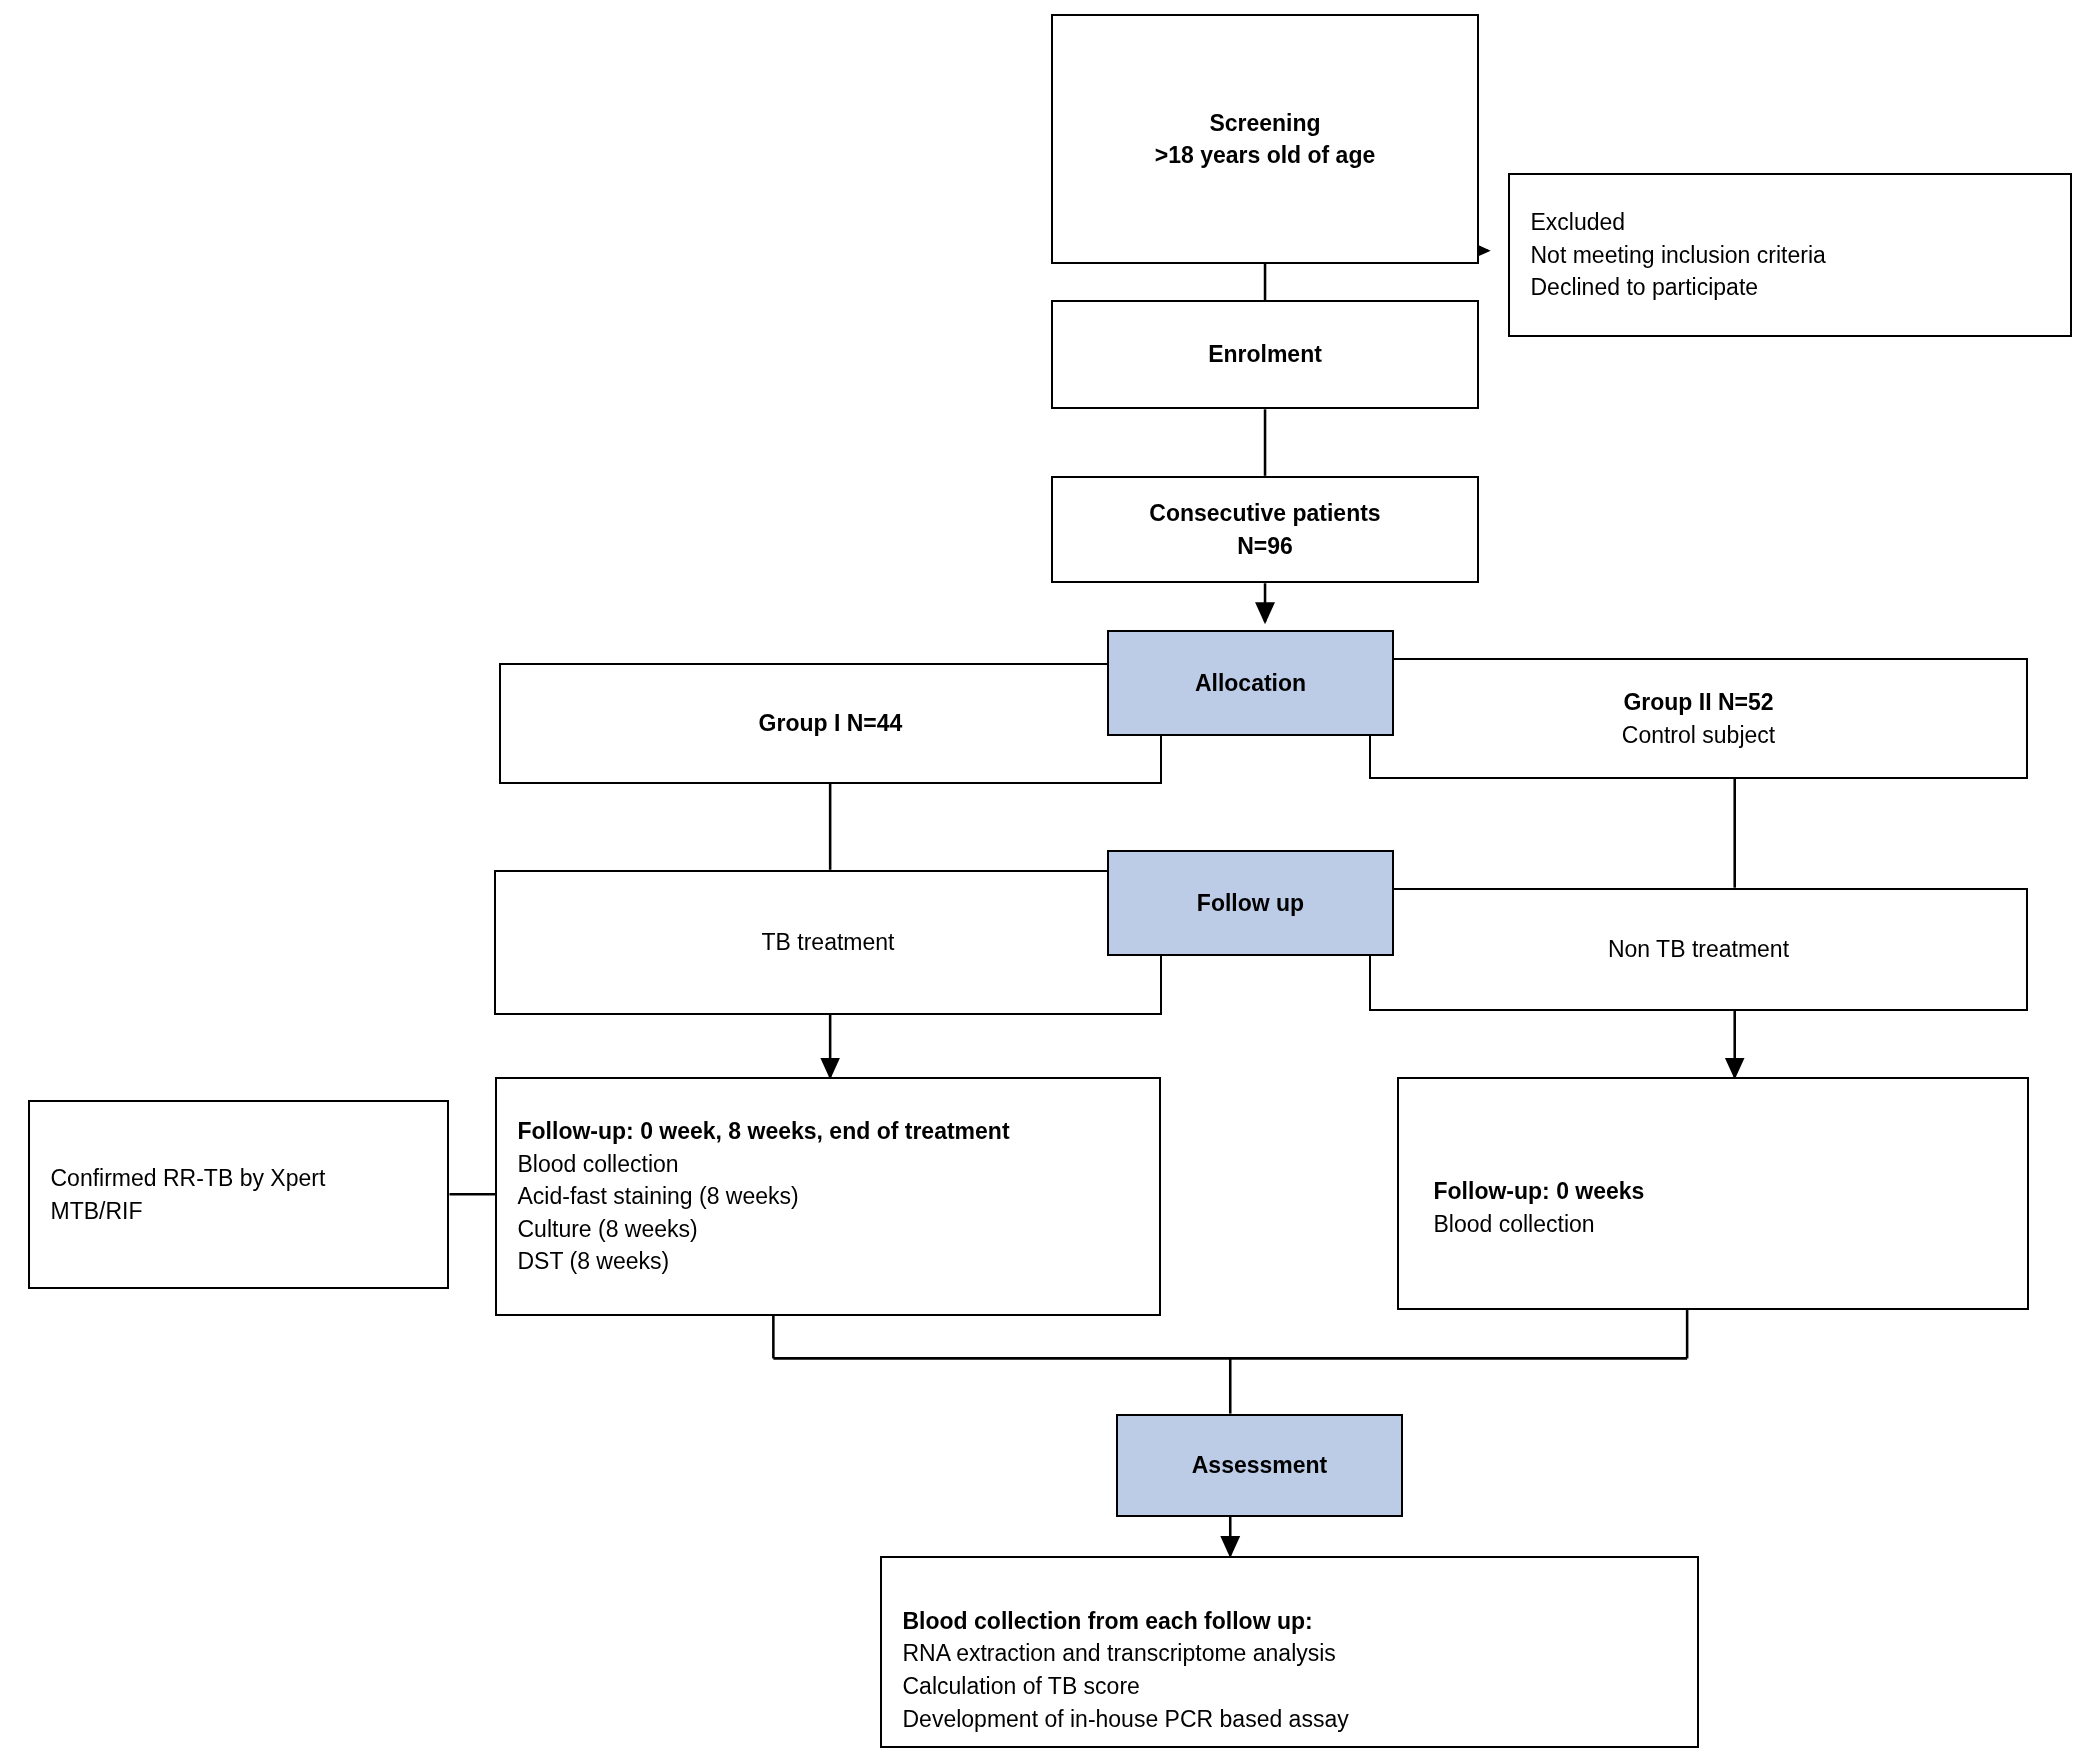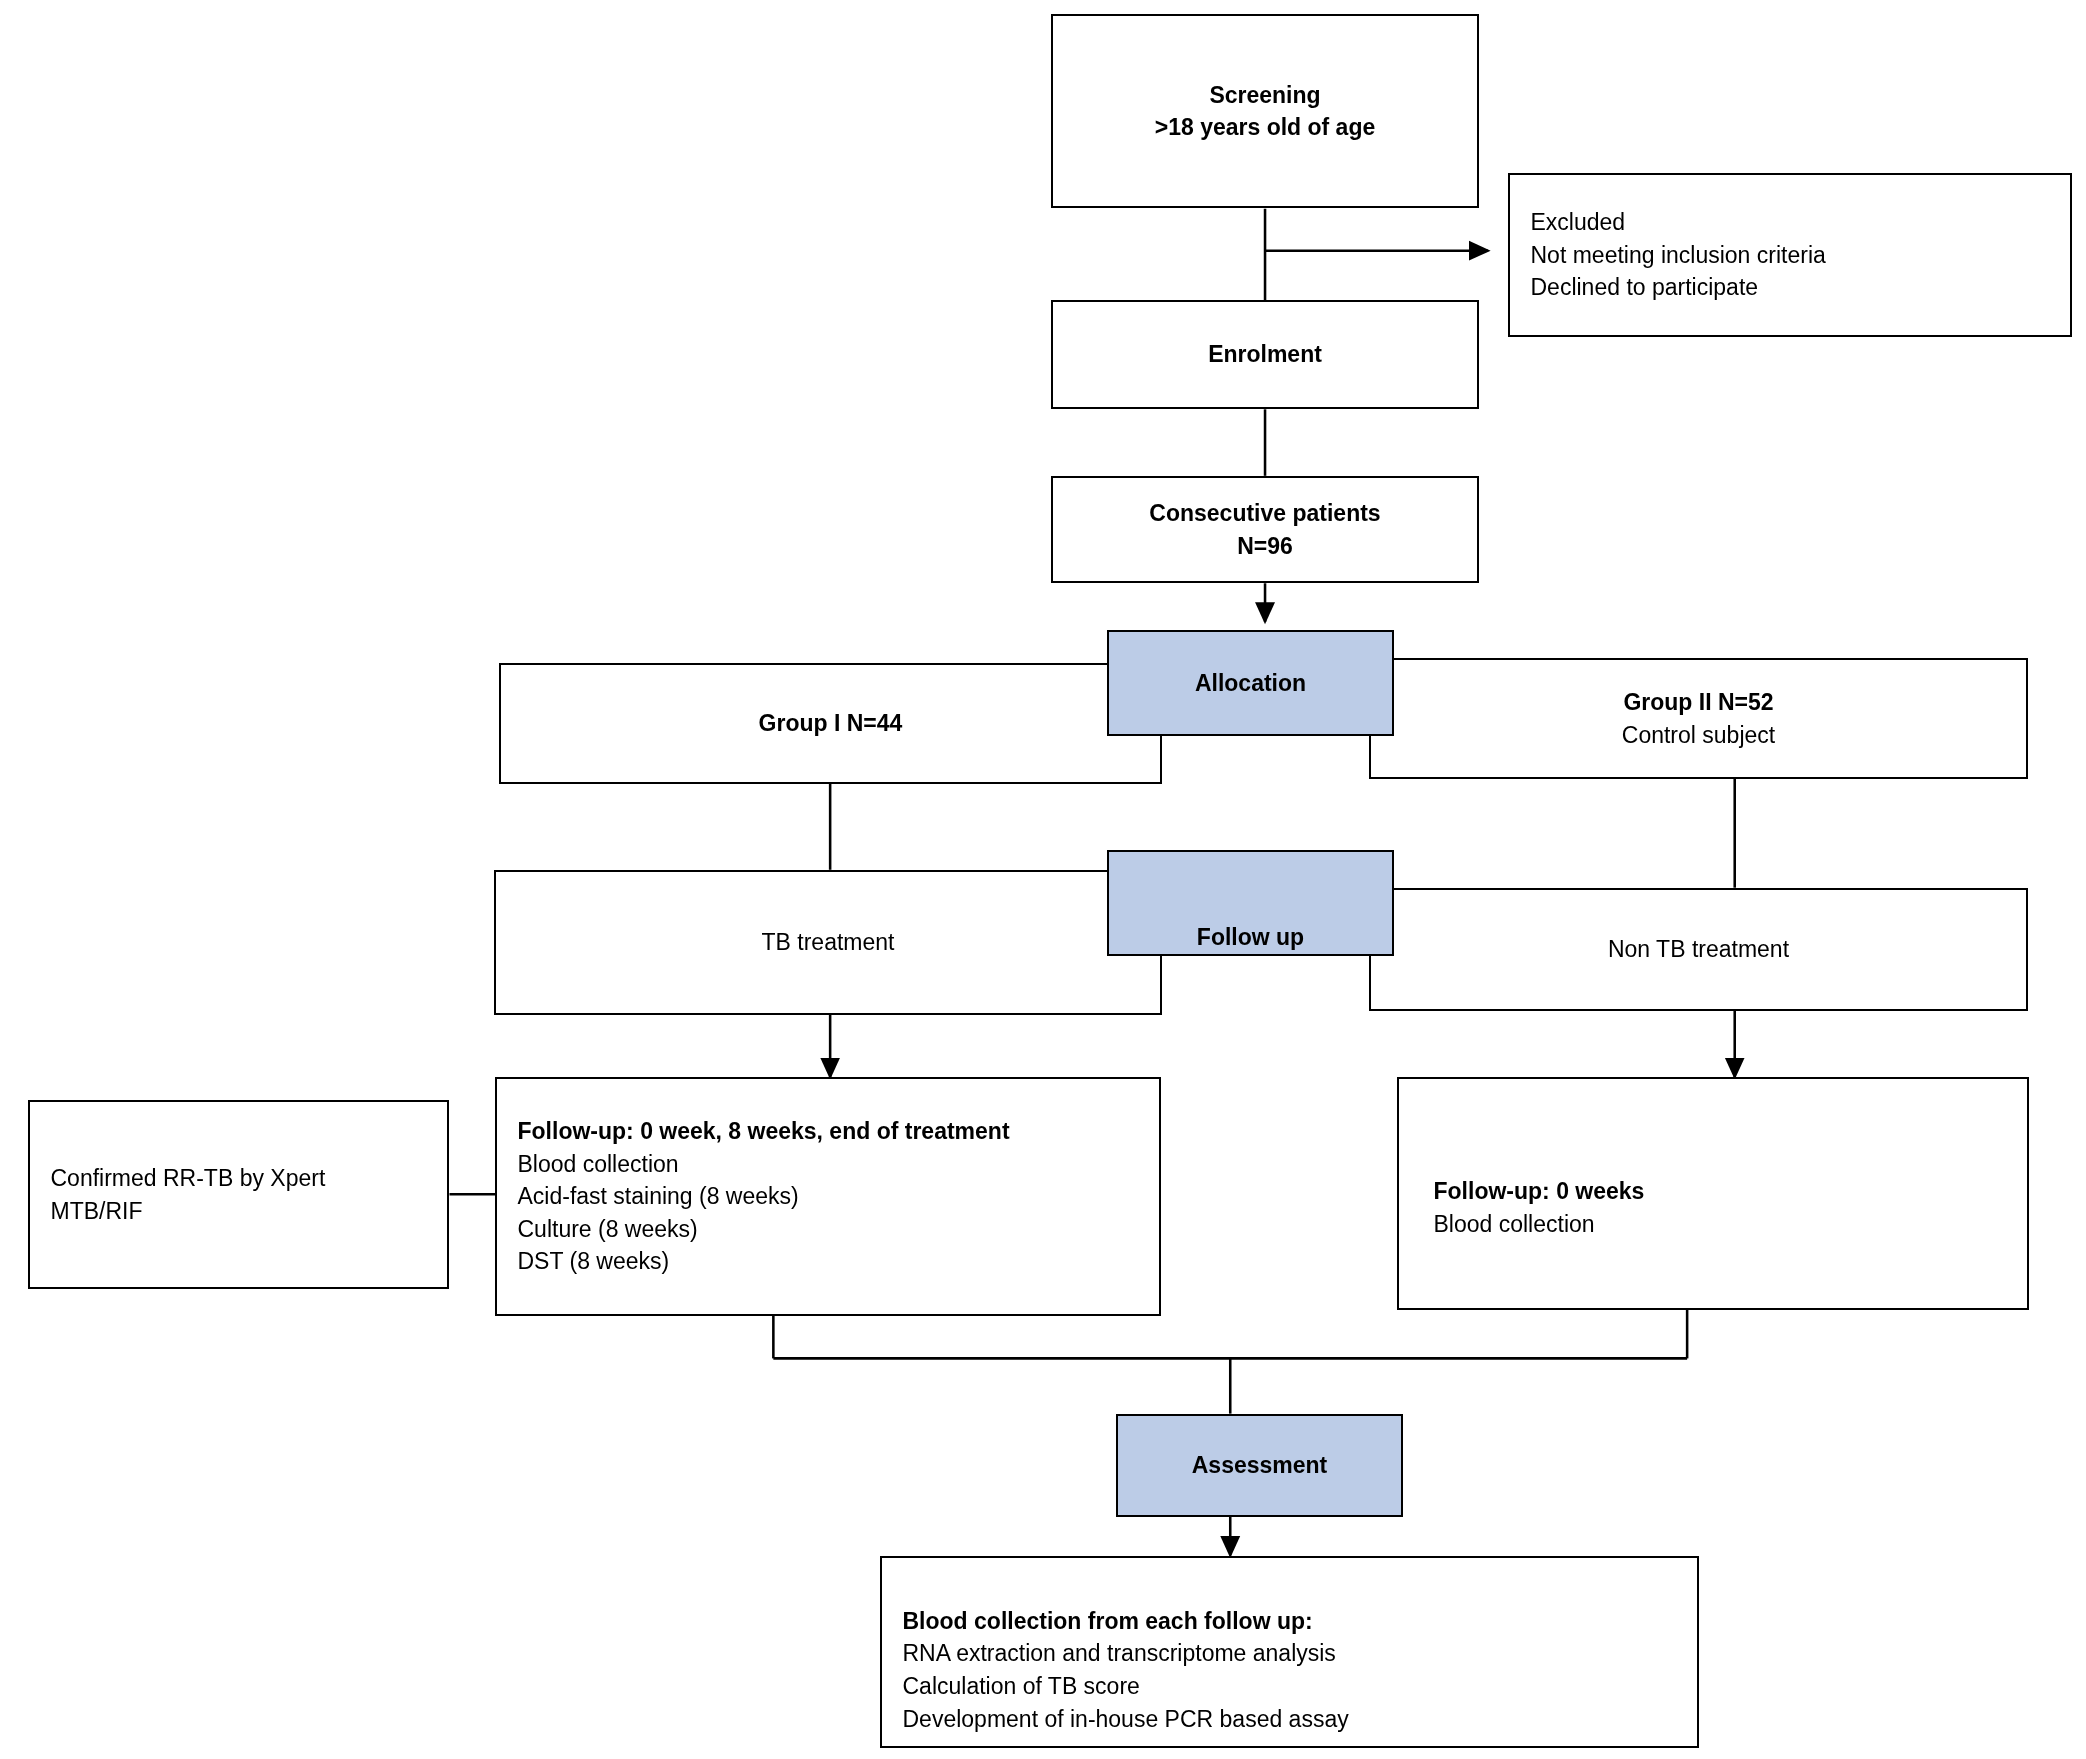--- a/index.html
+++ b/index.html
@@ -92,21 +92,21 @@
 
     <line x1="3297" y1="2560" x2="3297" y2="2655" stroke="#000000" stroke-width="5"></line>
 
     <line x1="1511" y1="2655" x2="3297" y2="2655" stroke="#000000" stroke-width="5"></line>
 
     <line x1="2404" y1="2655" x2="2404" y2="2763" stroke="#000000" stroke-width="5"></line>
 
     <line x1="2404" y1="2965" x2="2404" y2="3040" stroke="#000000" stroke-width="5" marker-end="url(#arrowhead)"></line>
   </svg>
 
-  <div class="node center" style="left:1051px; top:14.3px; width:428px; height:194px;justify-content:center;">
+  <div class="node center" style="left:1051px; top:14.3px; width:428px; height:250px;justify-content:center;">
     <div class="pad">
       <span class="ln b">Screening</span>
       <span class="ln b">&gt;18 years old of age</span>
     </div>
   </div>
 
   <div class="node left" style="left:1508px; top:173px; width:564px; height:164px;">
     <div class="pad">
       <span class="ln">Excluded</span>
       <span class="ln">Not meeting inclusion criteria</span>
@@ -151,21 +151,21 @@
       <span class="ln">TB treatment</span>
     </div>
   </div>
 
   <div class="node center" style="left:1369px; top:888px; width:659px; height:123px;">
     <div class="pad">
       <span class="ln">Non TB treatment</span>
     </div>
   </div>
 
-  <div class="node center blue" style="left:1107px; top:850px; width:287px; height:106px; z-index:5;justify-content:flex-end;">
+  <div class="node center blue" style="left:1107px; top:850px; width:287px; height:106px; z-index:5;">
     <div class="pad">
       <span class="ln b">Follow up</span>
     </div>
   </div>
 
   <div class="node left" style="left:28px; top:1100px; width:421px; height:189px;">
     <div class="pad">
       <span class="ln">Confirmed RR-TB by Xpert</span>
       <span class="ln">MTB/RIF</span>
     </div>

